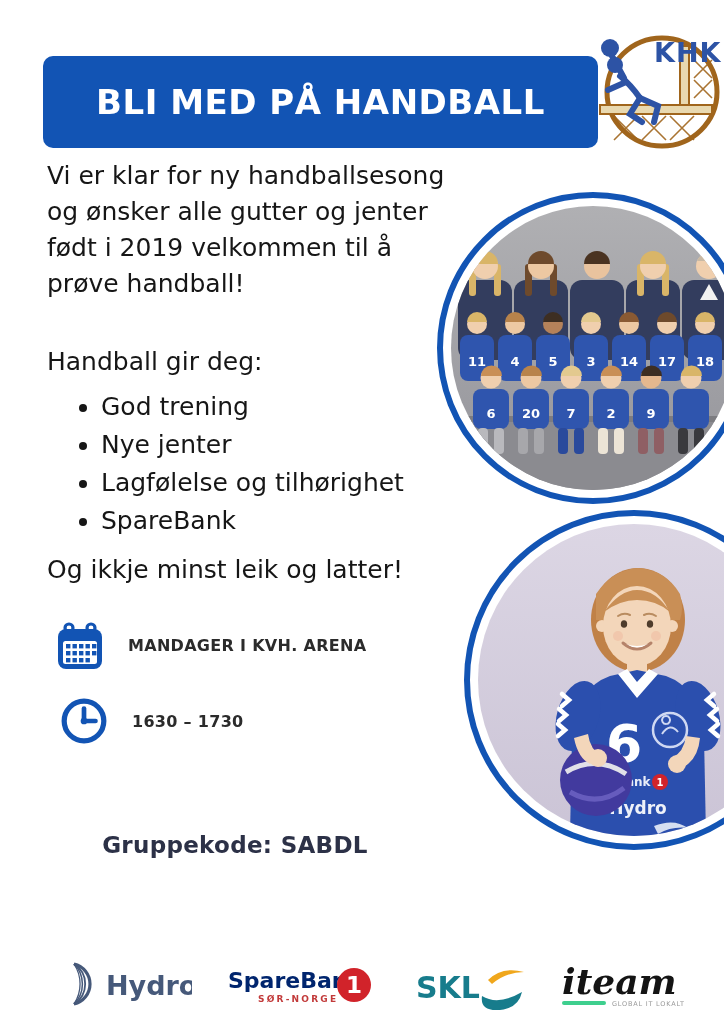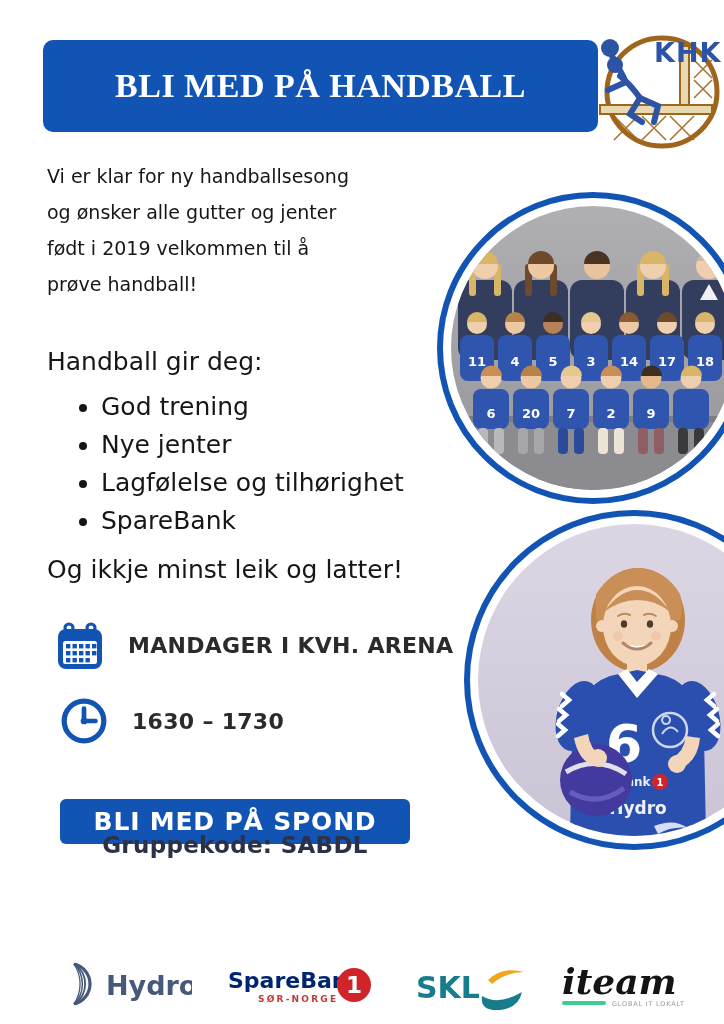--- a/index.html
+++ b/index.html
@@ -3,49 +3,49 @@
 <meta charset="utf-8">
 <style>
   html,body{margin:0;padding:0;background:#e9e9e9;}
   .page{
     position:relative;width:724px;height:1024px;margin:0 auto;
     background:#ffffff;overflow:hidden;
     font-family:"DejaVu Sans","Liberation Sans",sans-serif;
   }
   
   .banner{
-    position:absolute;left:43px;top:40px;width:555px;height:92px;
+    position:absolute;left:43px;top:56px;width:555px;height:92px;
     background:#1254b4;border-radius:10px;
-    display:flex;align-items:center;justify-content:center;font-family:Liberation Serif, serif;
+    display:flex;align-items:center;justify-content:center;
   }
   .banner h1{
     margin:0;color:#ffffff;font-size:34px;font-weight:800;letter-spacing:.5px;white-space:nowrap;
   }
   .khk-logo{position:absolute;left:596px;top:18px;width:128px;height:132px;}
   
   .photo-circle{
     position:absolute;border-radius:50%;background:#ffffff;
     border:6px solid #1254b4;padding:8px;box-sizing:border-box;
   }
   .photo-circle .ph-inner{width:100%;height:100%;border-radius:50%;overflow:hidden;}
   .circle-team{left:437px;top:192px;width:312px;height:312px;}
   .circle-player{left:464px;top:510px;width:340px;height:340px;}
   
   .content{position:absolute;left:47px;top:158px;width:446px;color:#161616;}
-  .intro{margin:0;font-size:19px;line-height:36px;white-space:pre-line;}
+  .intro{margin:0;font-size:25px;line-height:36px;white-space:pre-line;}
   .list-heading{margin:42px 0 4px 0;font-size:25px;line-height:36px;}
   ul.benefits{margin:8px;padding:0 0 0 46px;}
   ul.benefits li{font-size:25px;line-height:38px;color:#161616;}
   ul.benefits li::marker{color:#161616;}
   .outro{margin:12px 0 0 0;font-size:25px;line-height:36px;}
   
   .info-row{position:absolute;display:flex;align-items:center;gap:24px;}
   .info-schedule{left:56px;top:619px;}
   .info-time{left:60px;top:697px;}
-  .info-label{font-size:22px;font-weight:800;color:#2b2b2b;letter-spacing:.3px;white-space:nowrap;}
+  .info-label{font-size:16px;font-weight:800;color:#2b2b2b;letter-spacing:.3px;white-space:nowrap;}
   
   .cta-button{
     position:absolute;left:60px;top:799px;width:350px;height:45px;
     background:#1254b4;border:none;border-radius:6px;cursor:pointer;
     display:flex;align-items:center;justify-content:center;
     color:#ffffff;font-size:25px;font-weight:800;letter-spacing:.8px;
     font-family:"DejaVu Sans","Liberation Sans",sans-serif;
   }
   .group-code{
     position:absolute;left:60px;top:832px;width:350px;text-align:center;
@@ -342,21 +342,20 @@
   <div class="info-row info-time">
     <svg width="48" height="48" viewBox="0 0 46 46" aria-hidden="true">
       <circle cx="23" cy="23" r="19" fill="none" stroke="#1254b4" stroke-width="5"></circle>
       <line x1="23" y1="23" x2="23" y2="11" stroke="#1254b4" stroke-width="4.5" stroke-linecap="round"></line>
       <line x1="23" y1="23" x2="34" y2="23" stroke="#1254b4" stroke-width="4.5" stroke-linecap="round"></line>
       <circle cx="23" cy="23" r="3.2" fill="#1254b4"></circle>
     </svg>
     <span class="info-label">1630 – 1730</span>
   </div>
 
-  <button class="cta-button">BLI MED PÅ SPOND</button>
   <div class="group-code">Gruppekode: SABDL</div>
 
   <svg class="sponsor sp-hydro" width="134" height="52" viewBox="0 0 134 52">
     <g fill="none" stroke="#46597a">
       <path d="M16,6 A20.5,20.5 0 0 1 16,46" stroke-width="3.2"></path>
       <path d="M16,6 A23.5,23.5 0 0 1 16,46" stroke-width="1.8"></path>
       <path d="M16,6 A28,28 0 0 1 16,46" stroke-width="1.5"></path>
       <path d="M16,6 A36,36 0 0 1 16,46" stroke-width="1.3"></path>
     </g>
     <text x="48" y="37" font-family="DejaVu Sans, sans-serif" font-size="27" font-weight="600" fill="#46597a">Hydro</text>

